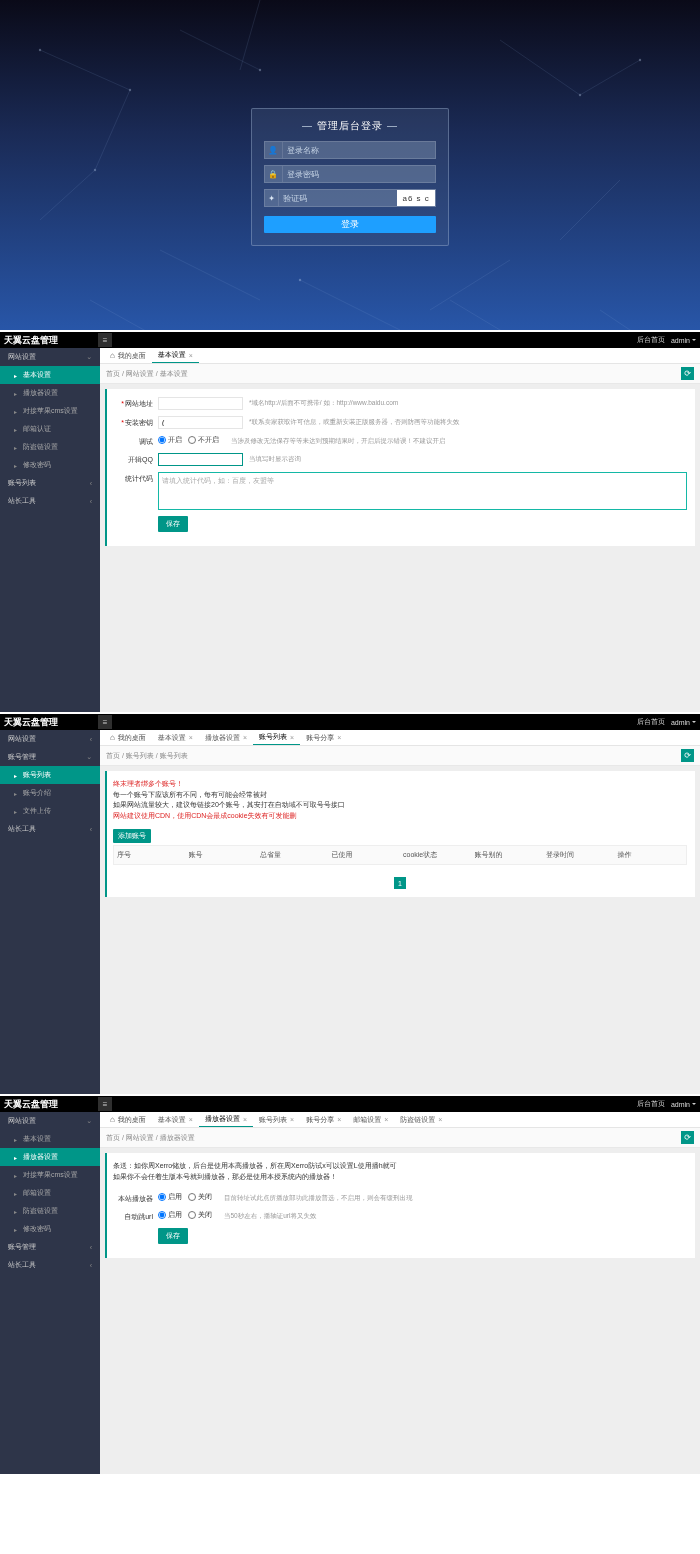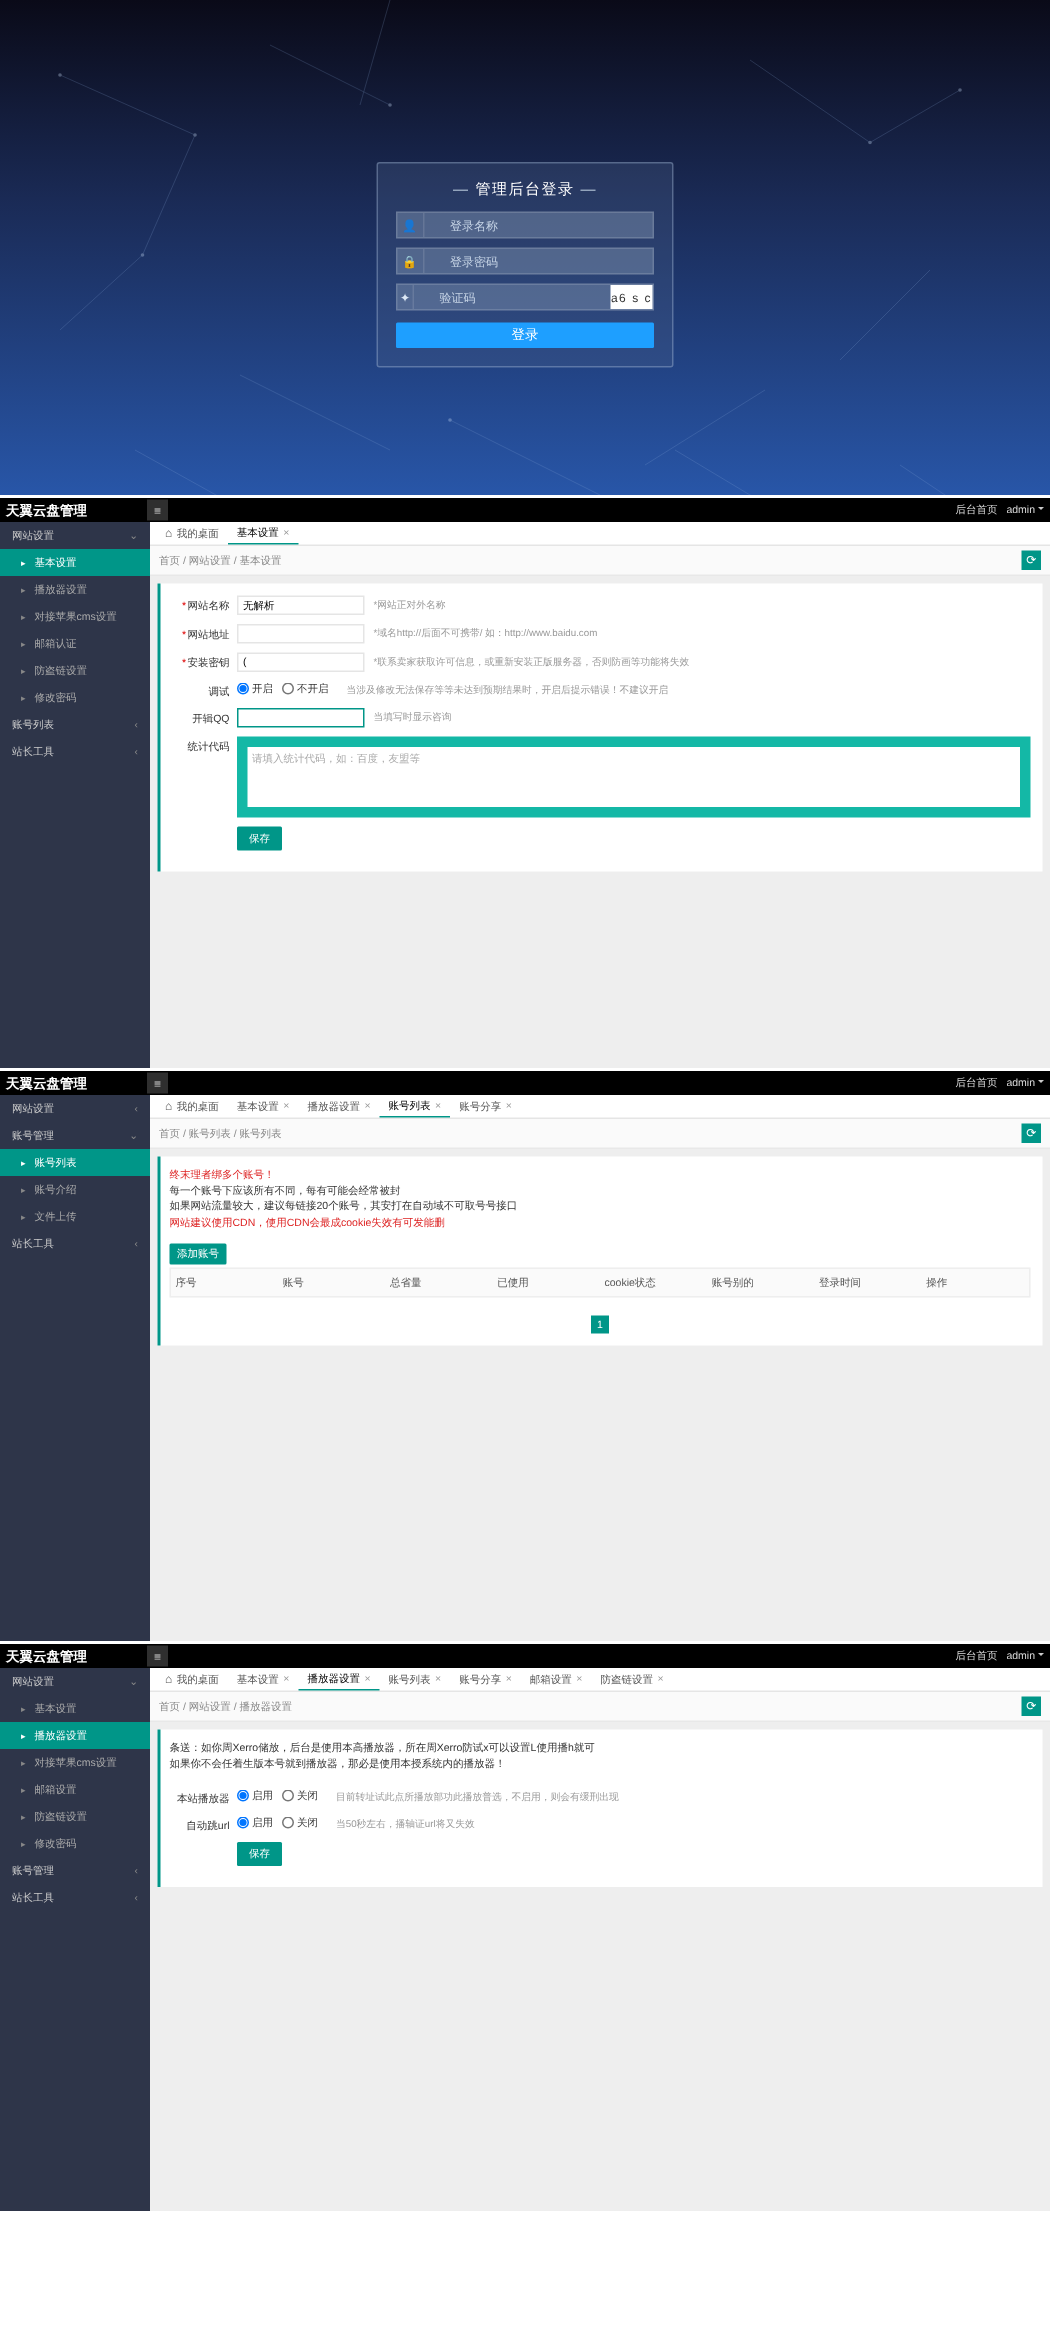--- a/index.html
+++ b/index.html
@@ -9,21 +9,21 @@
 
 .login{height:330px;background:linear-gradient(180deg,#0a0a18 0%,#1a2a55 40%,#2856a8 100%);position:relative;overflow:hidden;}
 .mesh{position:absolute;inset:0;opacity:0.35;}
 .mesh line{stroke:#8aa9d8;stroke-width:0.4;}
 .mesh circle{fill:#c7dbf5;}
 .login-box{position:absolute;left:50%;top:108px;transform:translateX(-50%);width:198px;background:rgba(80,100,140,0.28);border:1px solid rgba(180,200,230,0.35);border-radius:2px;padding:10px 12px 12px;}
 .login-title{color:#fff;font-size:10px;text-align:center;margin-bottom:8px;letter-spacing:1px;}
 .login-title::before,.login-title::after{content:"—";margin:0 4px;color:#bcd;}
 .lrow{display:flex;margin-bottom:6px;height:18px;background:rgba(120,140,170,0.5);border:1px solid rgba(255,255,255,0.15);}
 .licon{width:18px;display:flex;align-items:center;justify-content:center;color:#dde8f5;font-size:8px;border-right:1px solid rgba(255,255,255,0.12);}
-.linput{flex:1;background:transparent;border:none;color:#fff;font-size:8px;padding:0 4px;margin-left:13px;}
+.linput{flex:1;background:transparent;border:none;color:#fff;font-size:8px;padding:0 4px;}
 .linput::placeholder{color:#c5d3e5;}
 .captcha{width:48px;background:#fff;display:flex;align-items:center;justify-content:center;font-size:8px;letter-spacing:1px;color:#333;}
 .login-btn{width:100%;height:17px;background:#1e9fff;border:none;color:#fff;font-size:9px;cursor:pointer;border-radius:1px;}
 
 
 .admin{background:#c4b5fd;font-size:8px;color:#333;}
 .topbar{height:16px;background:#000;color:#fff;display:flex;align-items:center;padding:0 4px;}
 .brand{font-size:9px;font-weight:bold;}
 .burger{width:14px;height:14px;background:#2f2f2f;margin-left:40px;display:flex;align-items:center;justify-content:center;font-size:8px;color:#ccc;}
 .topright{margin-left:auto;display:flex;gap:6px;font-size:7px;color:#ddd;align-items:center;}
@@ -47,21 +47,21 @@
 .bc{font-size:7px;color:#888;}
 .refresh{margin-left:auto;width:13px;height:13px;background:#009688;color:#fff;display:flex;align-items:center;justify-content:center;font-size:8px;cursor:pointer;}
 .card{background:#fff;margin:5px;padding:8px;position:relative;}
 .cbar{position:absolute;left:0;top:0;bottom:0;width:2px;background:#009688;}
 .frow{display:flex;align-items:flex-start;margin-bottom:6px;}
 .flabel{width:45px;text-align:right;font-size:7px;color:#333;padding-right:5px;padding-top:2px;}
 .flabel .req{color:#d00;margin-right:1px;}
 .finput{width:85px;height:13px;border:1px solid #e5e5e5;font-size:7px;padding:0 3px;}
 .finput.teal{border-color:#009688;}
 .fhint{font-size:6.5px;color:#999;margin-left:6px;padding-top:2px;flex:1;}
-.ftextarea{flex:1;height:54px;border:7px solid #14b8a6;font-size:7px;padding:3px;resize:none;}
+.ftextarea{flex:1;height:38px;border:1px solid #14b8a6;font-size:7px;padding:3px;resize:none;}
 .ftextarea::placeholder{color:#aaa;}
 .radio{display:inline-flex;align-items:center;font-size:7px;margin-right:6px;}
 .radio input{width:8px;height:8px;margin-right:2px;}
 .btn{display:inline-block;padding:3px 8px;background:#009688;color:#fff;font-size:7px;border:none;border-radius:1px;cursor:pointer;}
 .btn.sm{padding:2px 5px;}
 
 
 .redtxt{color:#d22;font-size:7px;line-height:1.5;}
 .blktxt{color:#333;font-size:7px;line-height:1.5;}
 .thead{display:flex;background:#fafafa;border:1px solid #eee;margin-top:2px;}
@@ -153,25 +153,20 @@
             <span class="x">×</span>
           </div>
         </div>
       <div class="bcrow">
         <span class="bc">首页 / 网站设置 / 基本设置</span>
         <span class="refresh">⟳</span>
       </div>
       <div class="card">
         <div class="cbar"></div>
         <div class="frow">
-          <div class="flabel"><span class="req">*</span><span>网站名称</span></div>
-          <input class="finput" value="无解析" style="">
-          <div class="fhint">*网站正对外名称</div>
-        </div>
-        <div class="frow">
           <div class="flabel"><span class="req">*</span><span>网站地址</span></div>
           <input class="finput" style="">
           <div class="fhint">*域名http://后面不可携带/ 如：http://www.baidu.com</div>
         </div>
         <div class="frow">
           <div class="flabel"><span class="req">*</span><span>安装密钥</span></div>
           <input class="finput" value="(" style="">
           <div class="fhint">*联系卖家获取许可信息，或重新安装正版服务器，否则防画等功能将失效</div>
         </div>
         <div class="frow">

